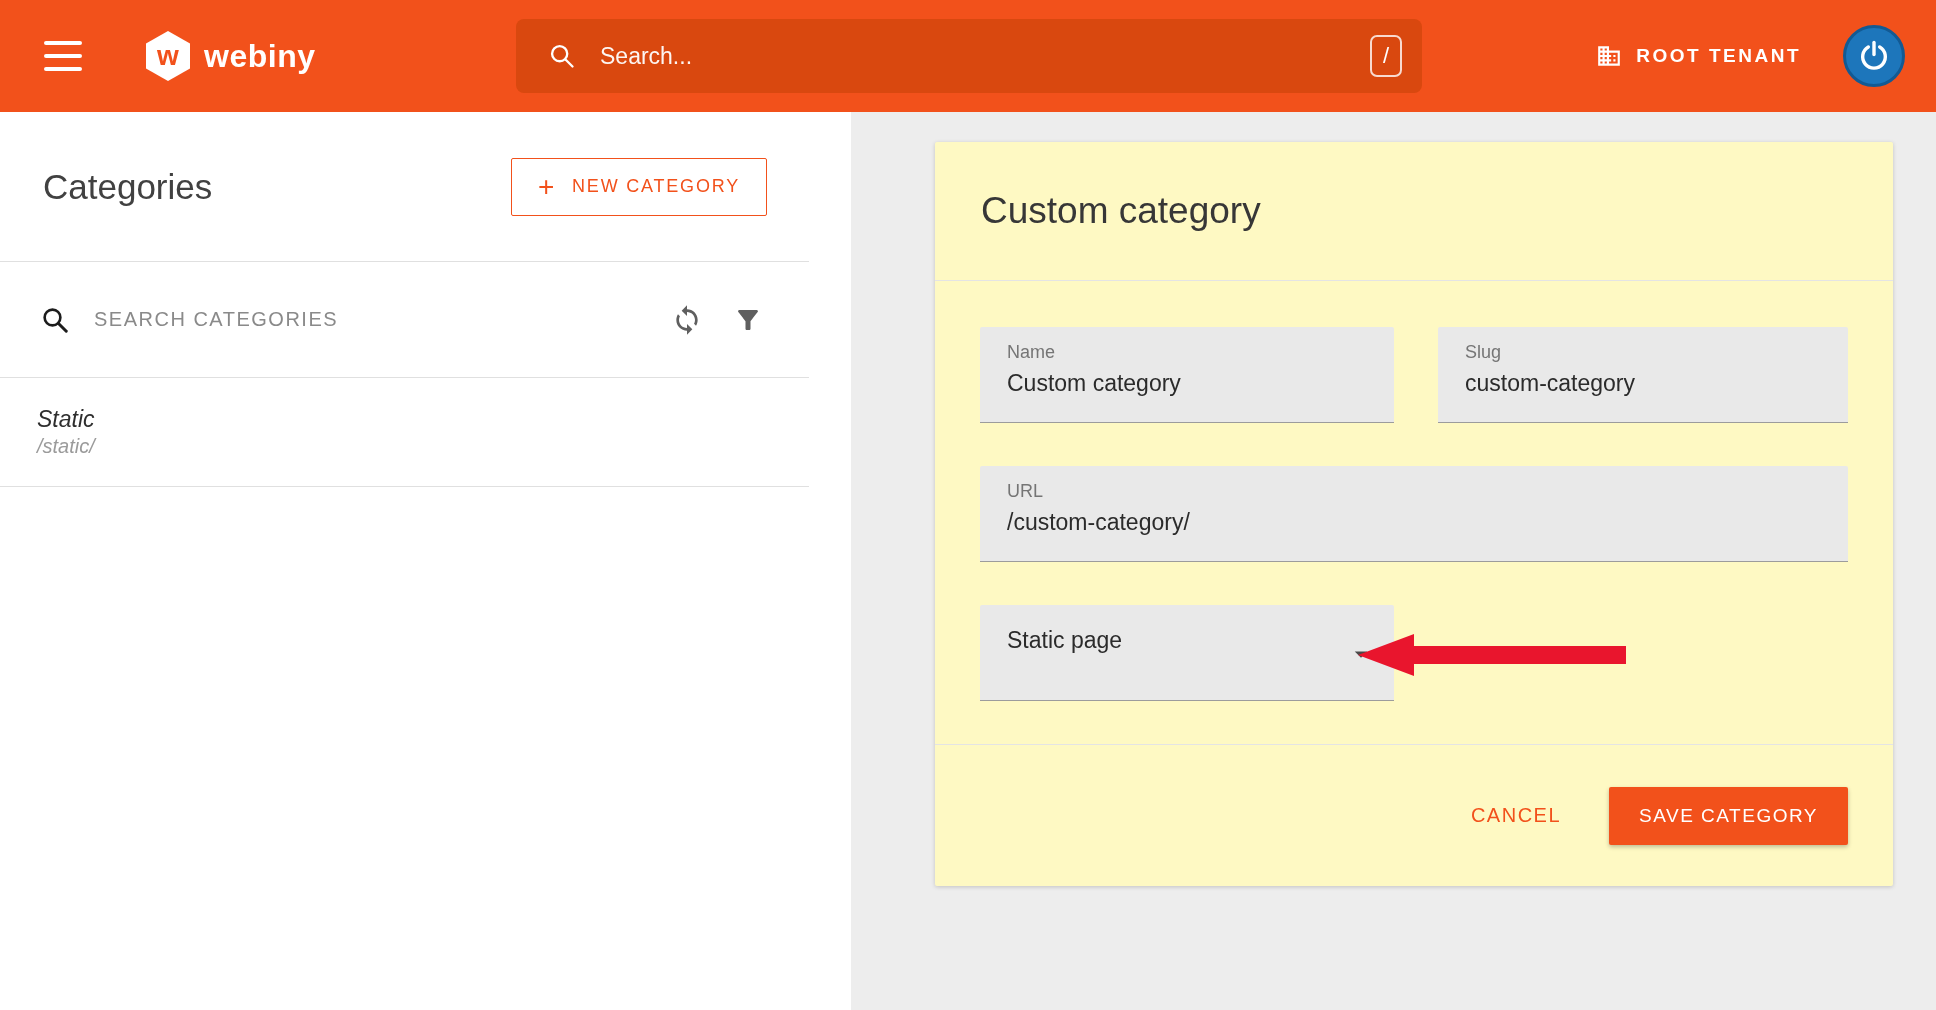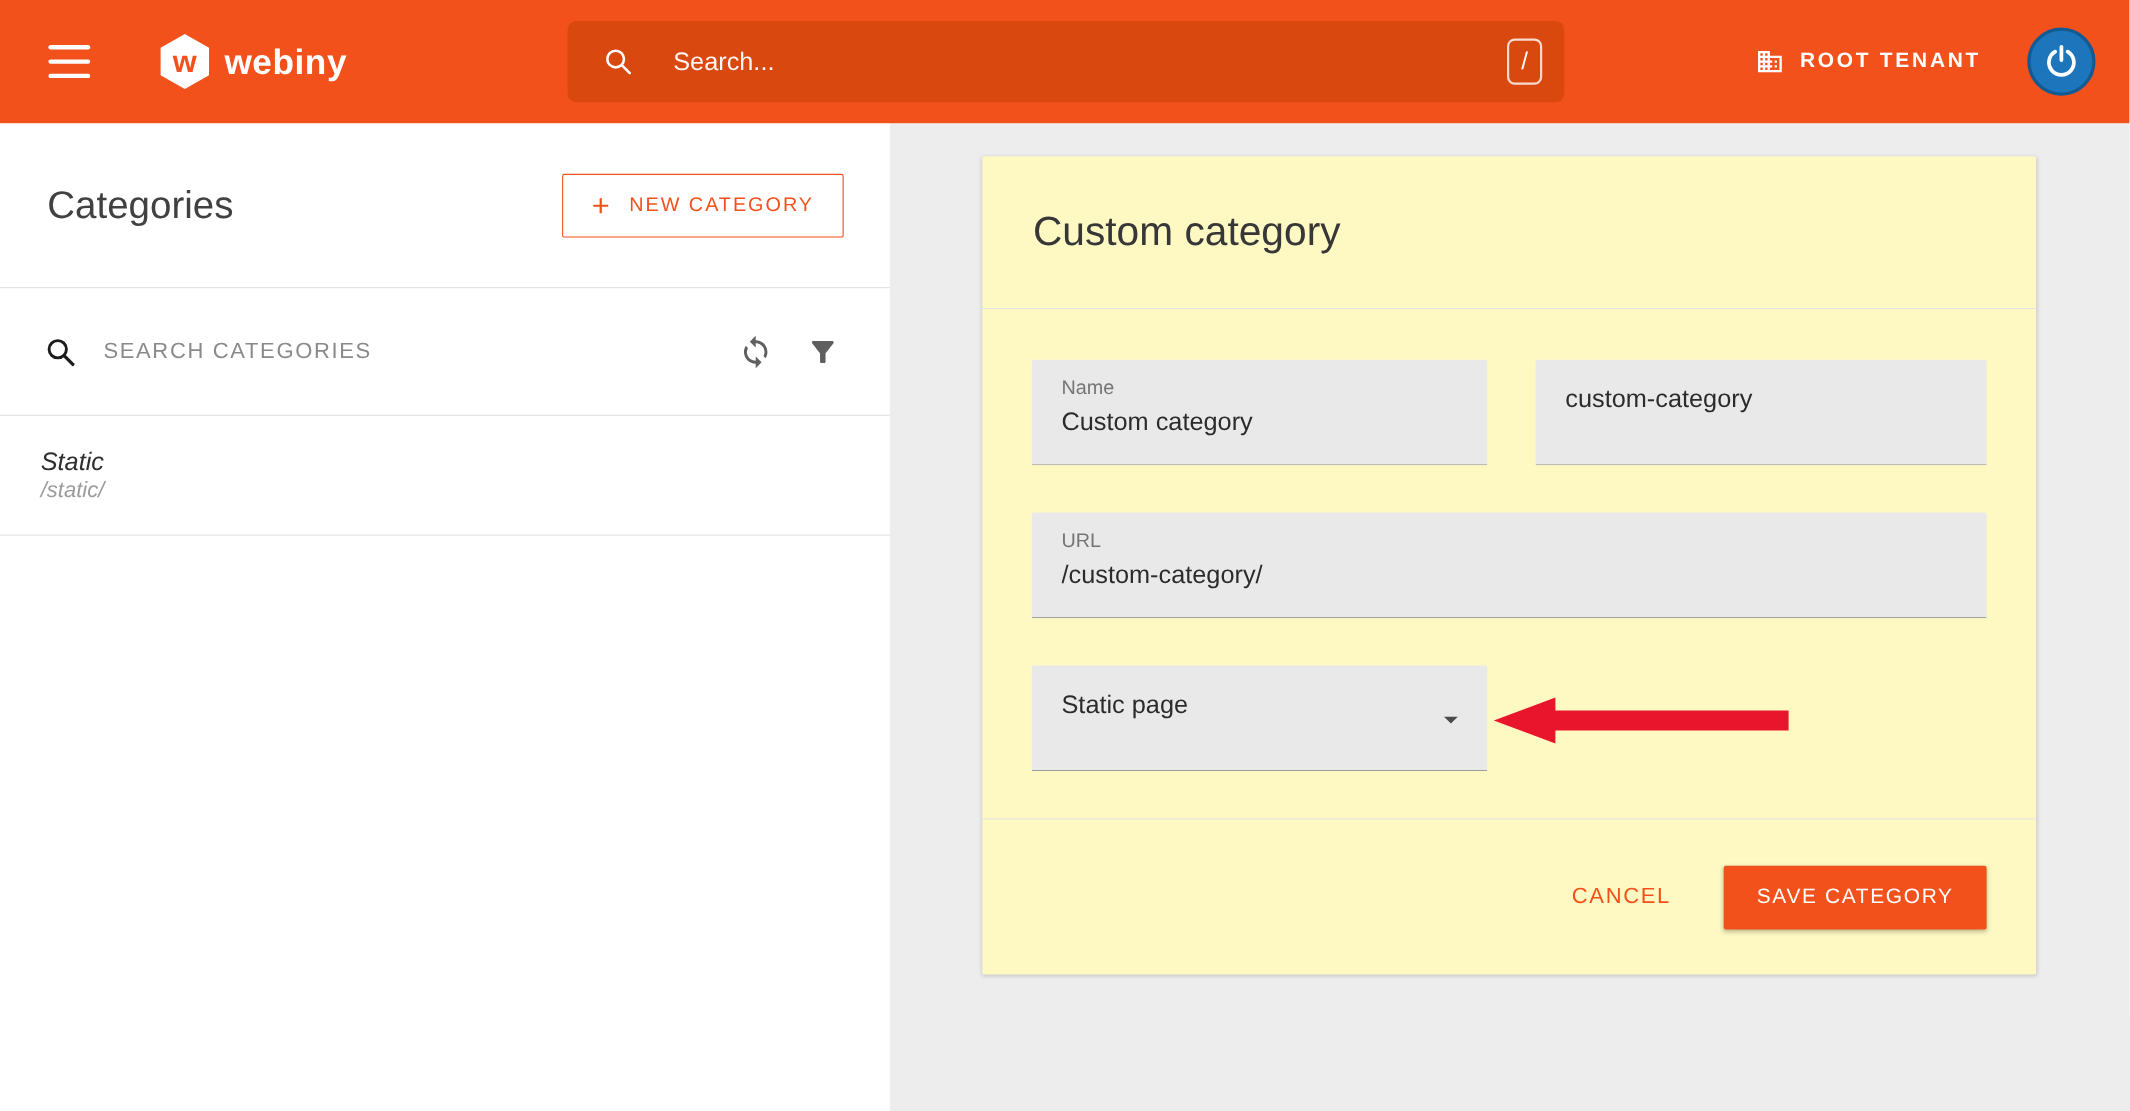--- a/index.html
+++ b/index.html
@@ -18,21 +18,21 @@
   .hamburger { margin-left:44px; width:38px; height:30px; background:none; border:none;
     display:flex; flex-direction:column; justify-content:space-between; cursor:pointer; }
   .hamburger span { display:block; height:4px; width:100%; background:#fff; border-radius:2px; }
   .logo { display:flex; align-items:center; margin-left:62px; cursor:pointer; }
   .logo-mark { width:48px; height:52px; }
   .logo-text { color:#fff; font-size:32px; font-weight:bold; margin-left:12px; letter-spacing:0.5px; }
 
   .search {
     position:absolute; left:516px; top:19px; width:906px; height:74px;
     background:#d9480f; border-radius:8px;
-    display:flex; align-items:center; padding:0 20px 0 32px;gap:12px;
+    display:flex; align-items:center; padding:0 20px 0 32px;
   }
   .search svg { flex:0 0 auto; }
   .search input {
     flex:1; margin-left:24px; background:transparent; border:none; outline:none;
     color:#fff; font-size:23px; font-family:inherit;
   }
   .search input::placeholder { color:rgba(255,255,255,0.95); }
   .shortcut {
     width:32px; height:42px; border:2px solid rgba(255,255,255,0.8); border-radius:7px;
     color:#fff; font-size:22px; display:flex; align-items:center; justify-content:center;
@@ -41,21 +41,21 @@
   .tenant { margin-left:auto; display:flex; align-items:center; color:#fff; cursor:pointer; }
   .tenant svg { margin-right:14px; }
   .tenant-label { font-size:19px; font-weight:bold; letter-spacing:2.5px; }
   .avatar {
     width:62px; height:62px; border-radius:50%; margin:0 31px 0 42px;
     background:#1d76bb; border:3px solid #135a93;
     display:flex; align-items:center; justify-content:center; cursor:pointer; flex:0 0 auto;
   }
 
   
-  .main { display:flex; height:898px; }
+  .main { display:flex; height:898px;gap:42px; }
   .panel-left { width:809px; background:#fff; flex:0 0 auto; }
   .panel-right { flex:1; background:#ededed; padding:30px 84px 0 84px; }
 
   
   .panel-header {
     height:150px; display:flex; align-items:center; justify-content:space-between;
     padding:0 42px 0 43px; border-bottom:1px solid #e0e0e0;
   }
   .panel-header h1 { font-size:35px; font-weight:400; color:#414141; }
   .btn-outline {
@@ -211,20 +211,21 @@
       </div>
       <div class="divider"></div>
 
       <div class="form">
         <div class="row">
           <div class="field field-name">
             <label>Name</label>
             <input value="Custom category" style="">
           </div>
           <div class="field field-slug">
+            <label>Slug</label>
             <input value="custom-category" style="">
           </div>
         </div>
 
         <div class="field field-url">
           <label>URL</label>
           <input value="/custom-category/" style="">
         </div>
 
         <div class="row">

